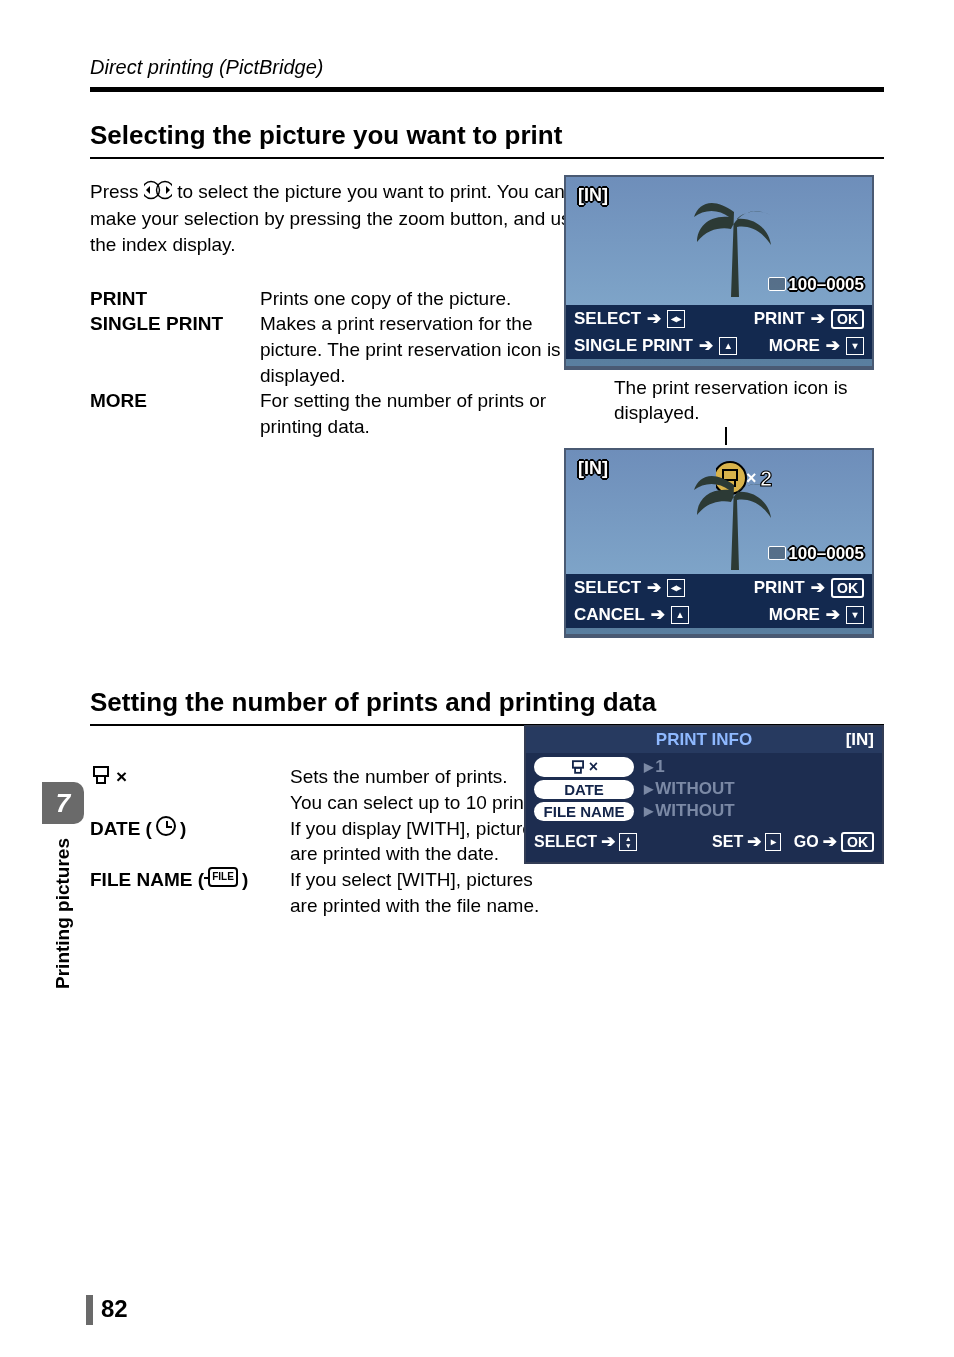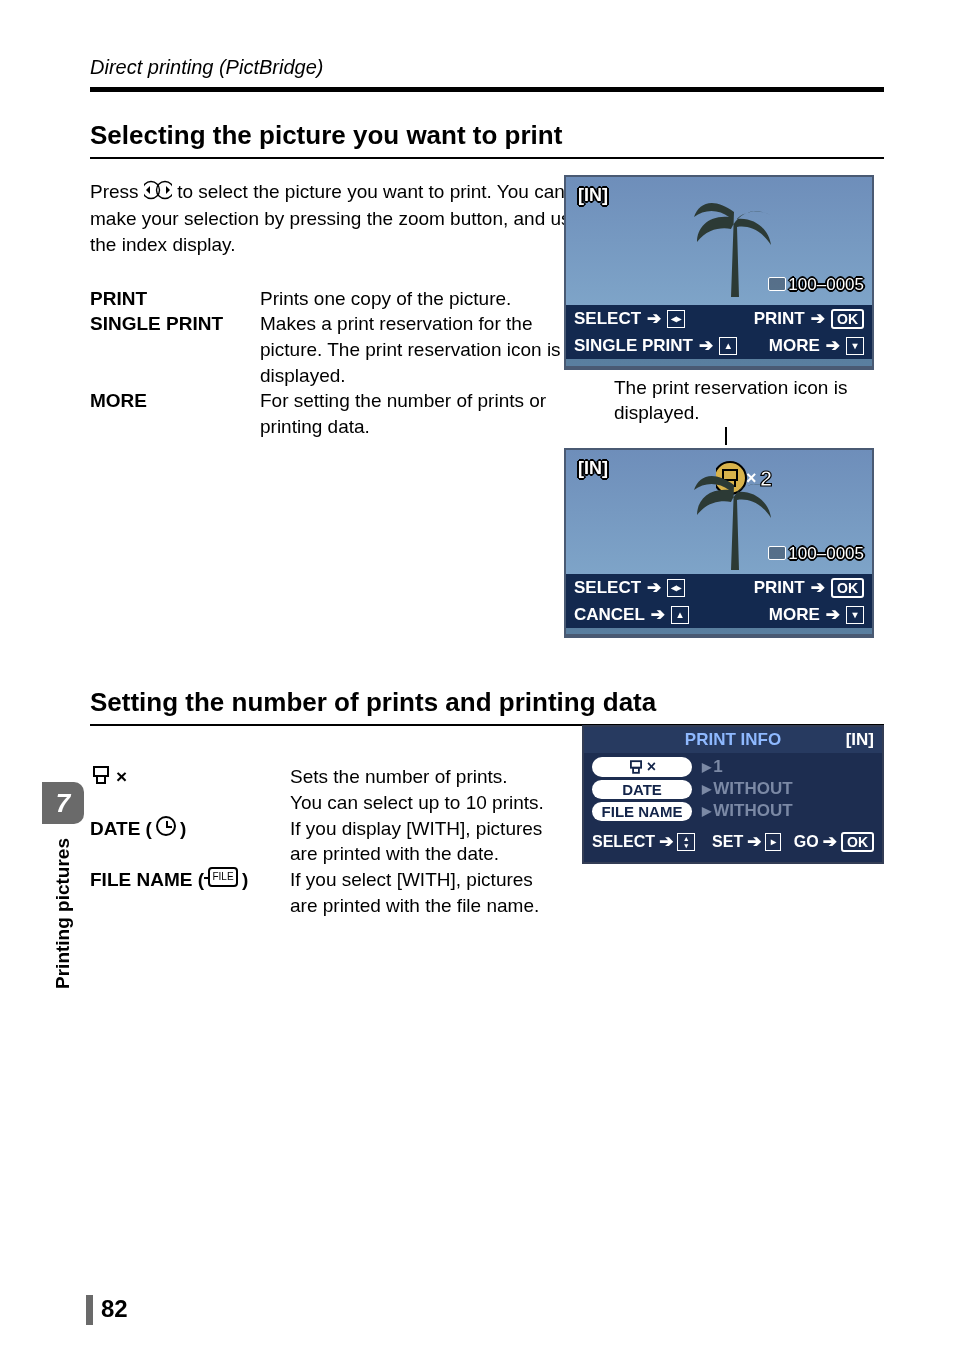--- a/index.html
+++ b/index.html
@@ -68,21 +68,21 @@
   .palm {
     position: absolute; left: 55%; top: 10px; transform: translateX(-50%);
   }
   .in-label {
     position: absolute; left: 12px; top: 8px;
     color: #fff; font-weight: bold; font-size: 18px;
     text-shadow: 2px 0 #000,-2px 0 #000,0 2px #000,0 -2px #000,1px 1px #000,-1px -1px #000,1px -1px #000,-1px 1px #000;
   }
   .file100 {
     position: absolute; right: 8px; top: 98px;
-    color: #fff; font-weight: normal; font-size: 17px;
+    color: #fff; font-weight: bold; font-size: 17px;
     text-shadow: 2px 0 #000,-2px 0 #000,0 2px #000,0 -2px #000,1px 1px #000,-1px -1px #000,1px -1px #000,-1px 1px #000;
   }
   .file-icon-sm {
     display:inline-block;width:18px;height:14px;border:1.5px solid #fff;
     border-radius:2px;vertical-align:middle;margin-right:2px;position:relative;top:-2px;
     background:rgba(0,0,0,.3);
   }
   .lcd-bar {
     background: #13294f;
     color: #fff;
@@ -122,28 +122,28 @@
   .def-block2 .def-term { width: 200px; display:flex; align-items:flex-start; gap:4px;}
   .icon-print { display:inline-block; }
   .icon-clock {
     display:inline-block;width:20px;height:20px;border:2px solid #000;border-radius:50%;
     position:relative;vertical-align:middle;
   }
   .icon-clock::before{content:"";position:absolute;left:8px;top:3px;width:2px;height:6px;background:#000;}
   .icon-clock::after{content:"";position:absolute;left:8px;top:8px;width:6px;height:2px;background:#000;}
   .icon-file-box {
     display:inline-block;width:30px;height:20px;border:2px solid #000;border-radius:4px;
-    vertical-align:middle;font-size:10px;text-align:center;line-height:16px;font-weight:normal;
+    vertical-align:middle;font-size:10px;text-align:center;line-height:16px;font-weight:bold;
     position:relative;
   }
   .icon-file-box::before{content:"";position:absolute;left:-6px;top:8px;width:6px;height:2px;background:#000;}
 
   .print-info-panel {
     position: absolute; right: 70px; top: 725px;
-    width: 302px;
+    width: 360px;
     border: 2px solid #333d55;
     background: #273a60;
   }
   .pi-header {
     color: #8fb9ff;
     font-weight: bold;
     text-align: center;
     padding: 3px 0;
     font-size: 17px;
     position: relative;

